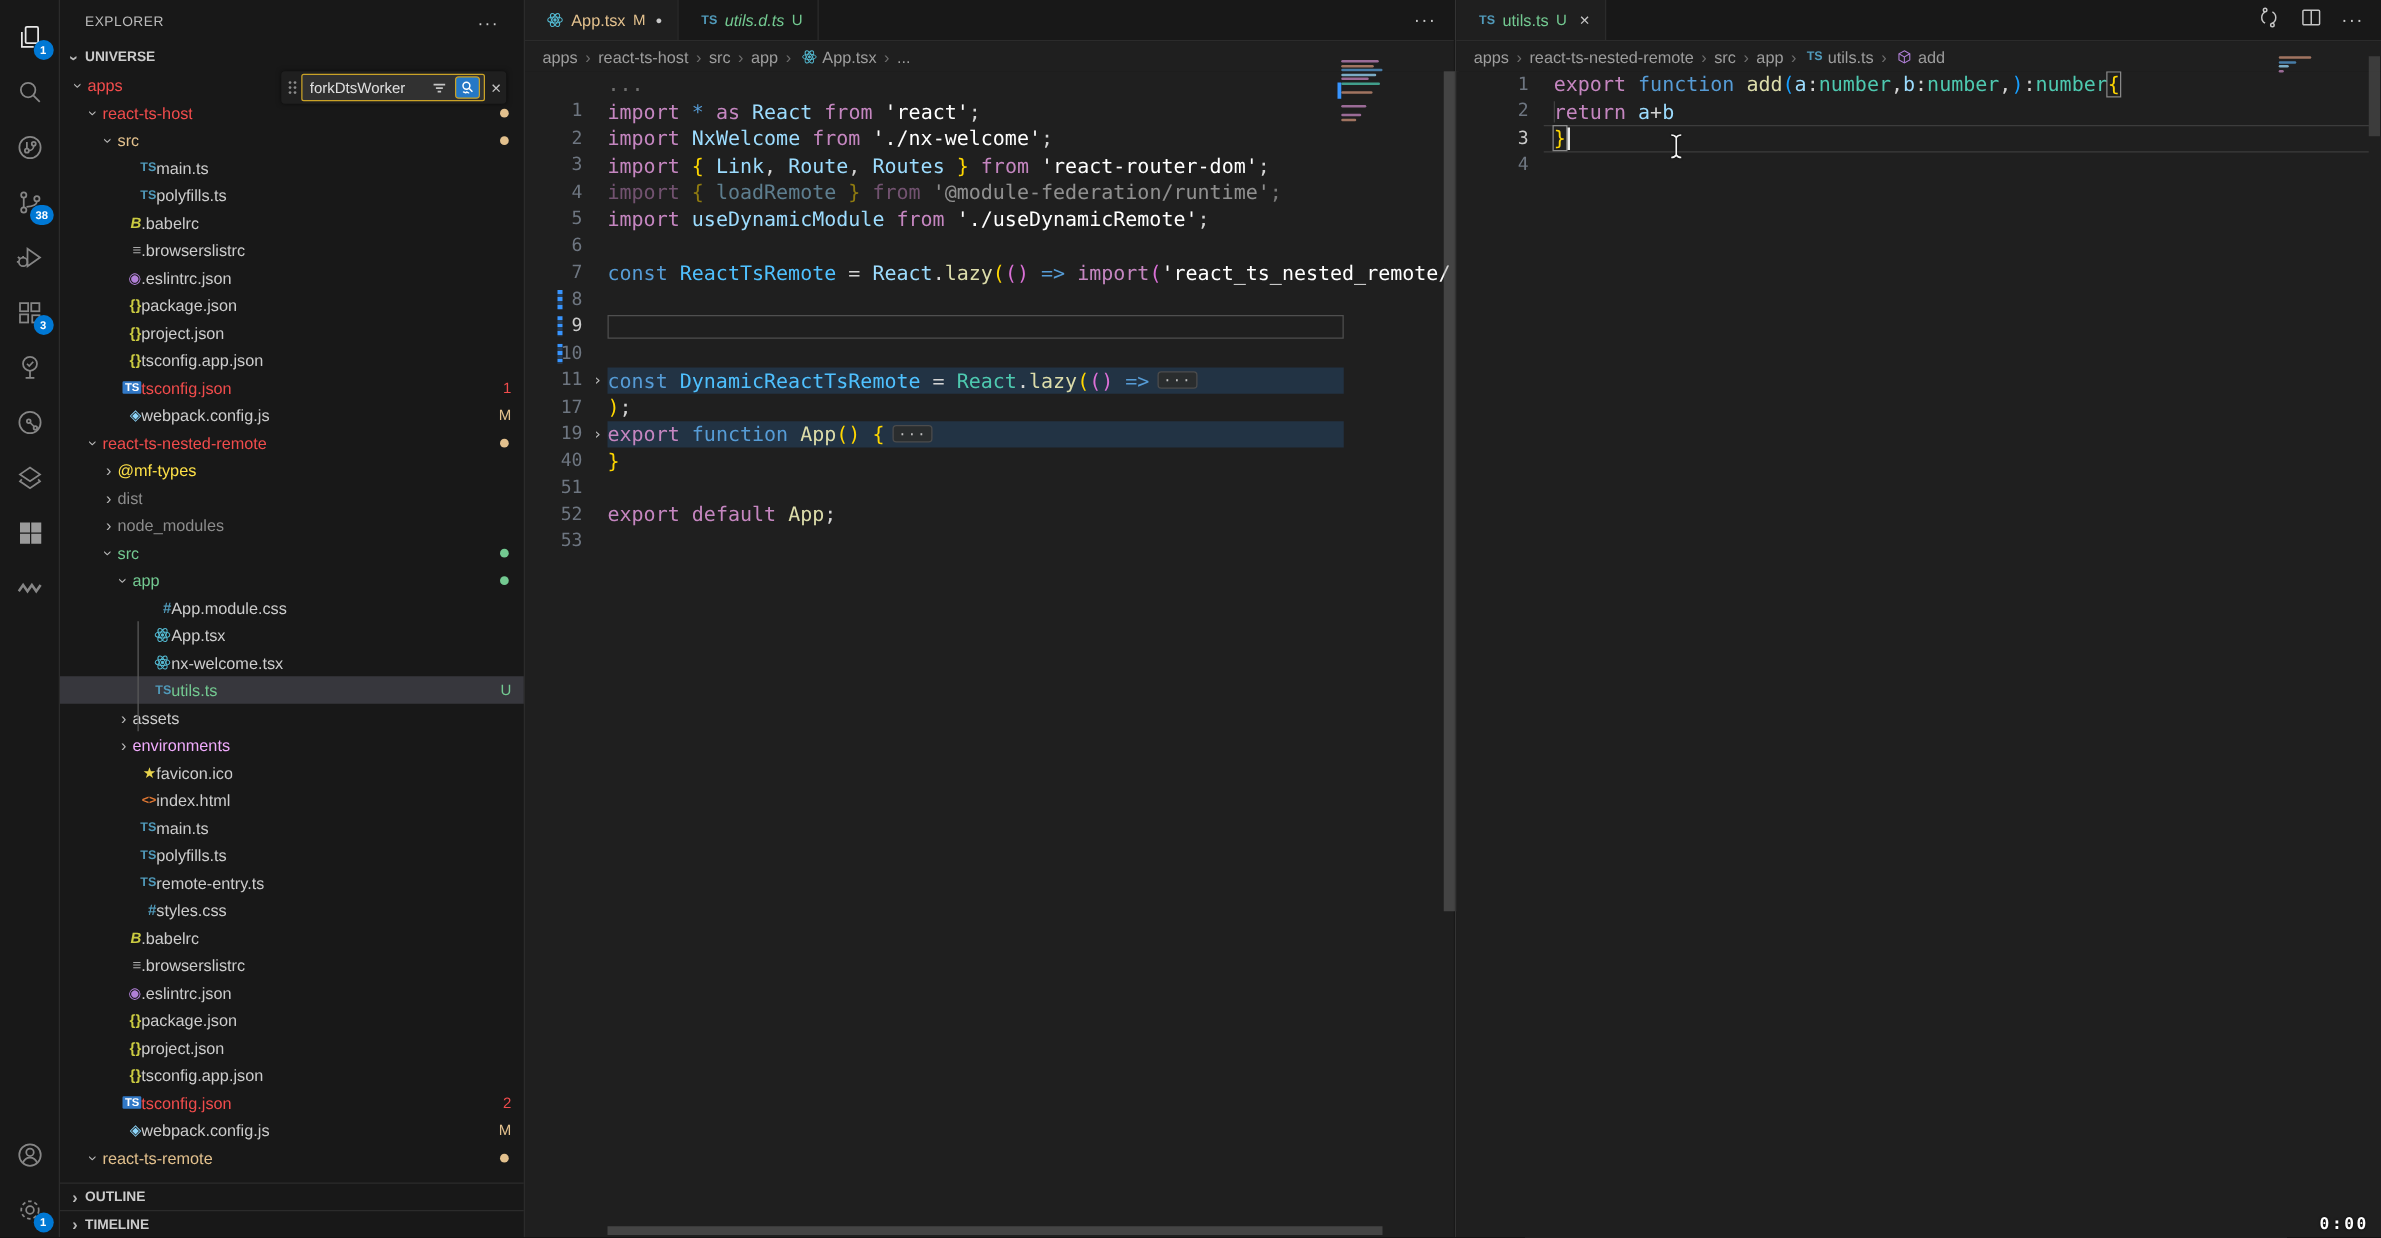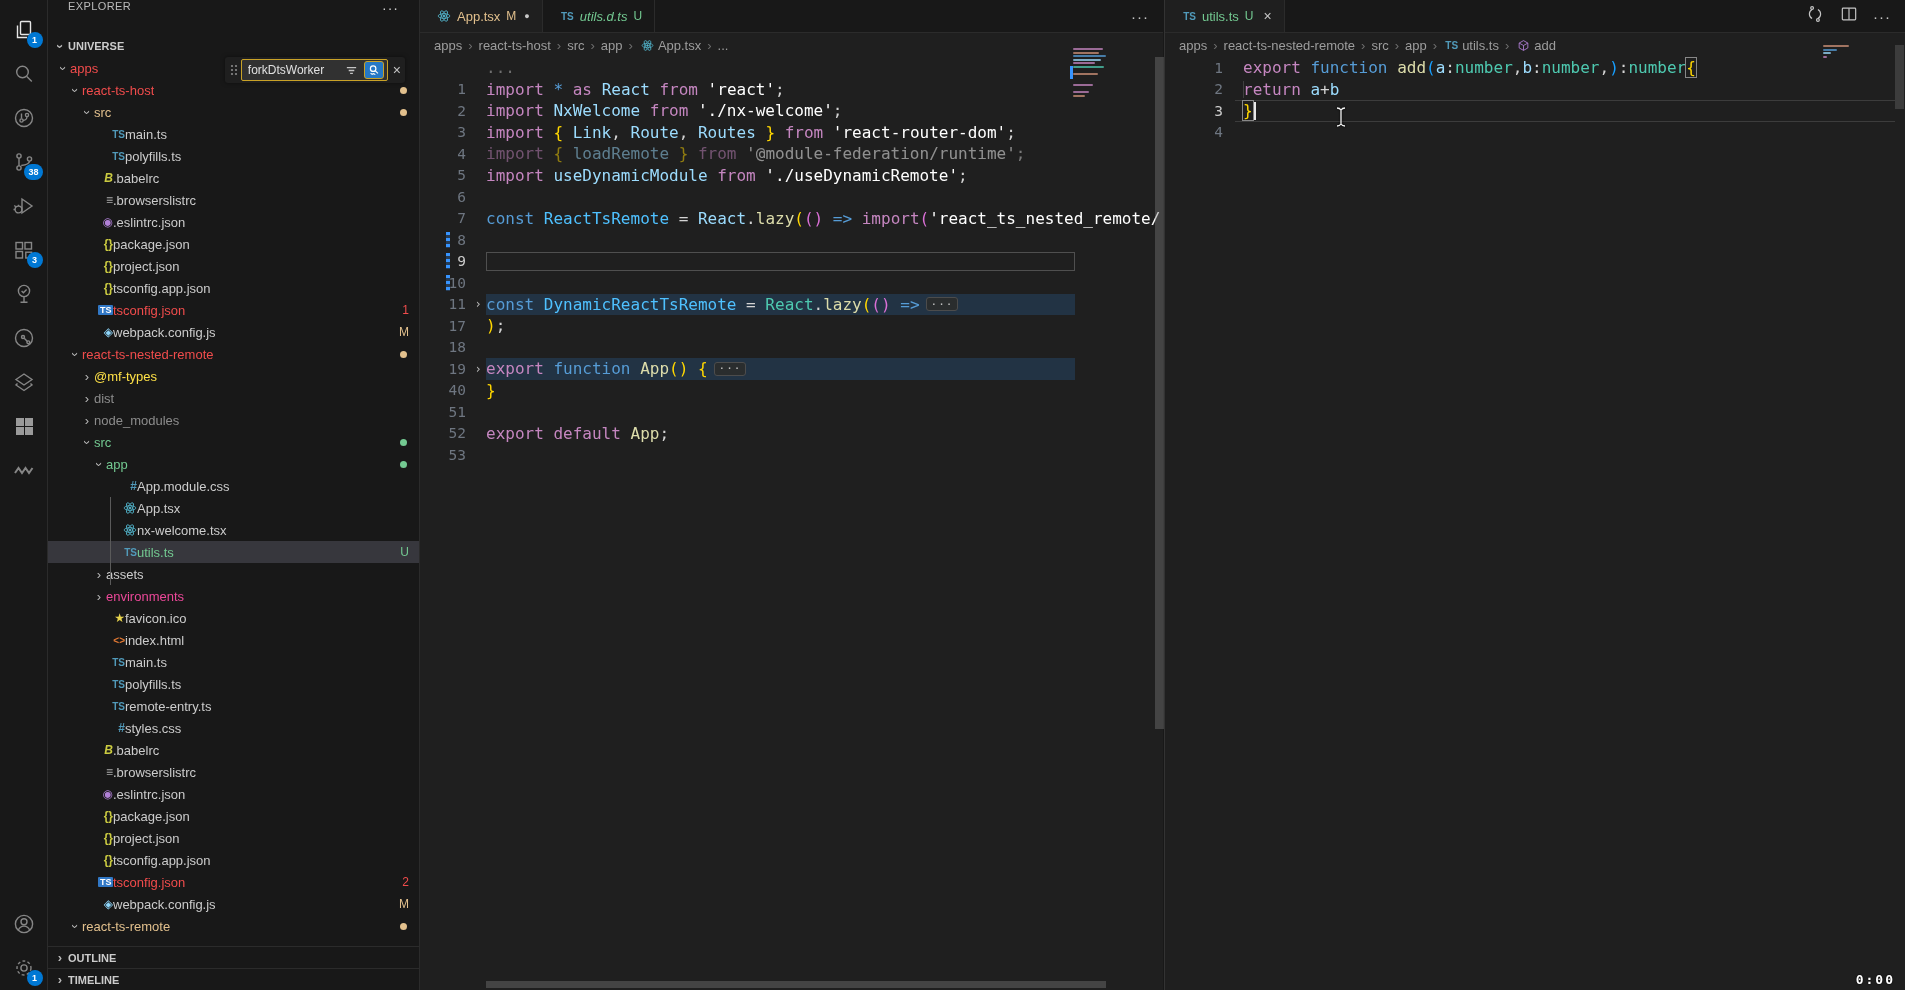--- a/index.html
+++ b/index.html
@@ -22,21 +22,21 @@
     position:absolute; right:5px; bottom:4px; min-width:16px; height:16px; padding:0 4px;
     background:#0078d4; border-radius:9px; color:#fff; font-size:9px; font-weight:bold;
     display:flex; align-items:center; justify-content:center;
   }
   .ab-spacer { margin-top:auto; }
   
   #sidebar {
     position:absolute; left:48px; top:0; width:372px; height:990px;
     background:#181818; border-right:1px solid #2b2b2b; display:flex; flex-direction:column;
   }
-  #sb-header { height:35px; display:flex; align-items:flex-start; padding:0 12px 0 20px; flex:none;gap:12px; }
+  #sb-header { height:35px; display:flex; align-items:center; padding:0 12px 0 20px; flex:none;gap:12px; }
   #sb-title { font-size:11px; color:#bbbbbb; letter-spacing:.4px; }
   #sb-more { margin-left:auto; color:#cccccc; font-size:14px; cursor:pointer; padding:0 8px; }
   .section-row { height:22px; display:flex; align-items:center; font-size:11px; font-weight:bold; color:#cccccc; padding-left:4px; flex:none; cursor:pointer; }
   .section-row .chev { width:16px; text-align:center; }
   .section-row.bordered { border-top:1px solid #2b2b2b; }
   #tree { flex:none; position:relative; }
   .trow { position:relative; height:22px; display:flex; align-items:center; font-size:13px; color:#cccccc; cursor:pointer; white-space:nowrap; }
   .trow.sel { background:#37373d; }
   .chev { display:inline-block; width:14px; flex:none; color:#b8b8b8; font-size:13px; text-align:center; }
   .chev.open { transform:rotate(90deg); }
@@ -381,21 +381,21 @@
           </span>
           <span class="tlabel" style="color:#73C991">utils.ts</span>
           <span class="tright" style="color:#73C991">U</span>
         </div>
         <div class="trow" style="padding-left: 44px;">
           <span class="chev ">›</span>
           <span class="tlabel" style="color:#cccccc">assets</span>
         </div>
         <div class="trow" style="padding-left: 44px;">
           <span class="chev ">›</span>
-          <span class="tlabel" style="color:#ec4899">environments</span>
+          <span class="tlabel" style="color:#f0abfc">environments</span>
         </div>
         <div class="trow" style="padding-left: 44px;">
           <span class="chev-sp"></span>
           <span class="ficon">
             <span style="color:#e8d44d">★</span>
           </span>
           <span class="tlabel" style="color:#cccccc">favicon.ico</span>
         </div>
         <div class="trow" style="padding-left: 44px;">
           <span class="chev-sp"></span>
@@ -603,21 +603,20 @@
         <div class="code-line"><span class="gut"><span class="lnum ">3</span><span class="fold"></span></span><span class="ltext"><span class="tk-kw ">import </span><span class="tk-b1 ">{</span><span class="tk-var "> Link</span><span class="tk-p ">,</span><span class="tk-var "> Route</span><span class="tk-p ">,</span><span class="tk-var "> Routes</span><span class="tk-b1 "> }</span><span class="tk-kw "> from </span><span class="tk-str ">'react-router-dom'</span><span class="tk-p ">;</span></span></div>
         <div class="code-line line-dim"><span class="gut"><span class="lnum ">4</span><span class="fold"></span></span><span class="ltext"><span class="tk-kw ">import </span><span class="tk-b1 ">{</span><span class="tk-var "> loadRemote</span><span class="tk-b1 "> }</span><span class="tk-kw "> from </span><span class="tk-str ">'@module-federation/runtime'</span><span class="tk-p ">;</span></span></div>
         <div class="code-line"><span class="gut"><span class="lnum ">5</span><span class="fold"></span></span><span class="ltext"><span class="tk-kw ">import </span><span class="tk-var ">useDynamicModule</span><span class="tk-kw "> from </span><span class="tk-str ">'./useDynamicRemote'</span><span class="tk-p ">;</span></span></div>
         <div class="code-line"><span class="gut"><span class="lnum ">6</span><span class="fold"></span></span><span class="ltext"></span></div>
         <div class="code-line"><span class="gut"><span class="lnum ">7</span><span class="fold"></span></span><span class="ltext"><span class="tk-ctl ">const </span><span class="tk-cn ">ReactTsRemote</span><span class="tk-p "> = </span><span class="tk-var ">React</span><span class="tk-p ">.</span><span class="tk-fn ">lazy</span><span class="tk-b1 ">(</span><span class="tk-b2 ">()</span><span class="tk-p "> </span><span class="tk-ctl ">=&gt;</span><span class="tk-p "> </span><span class="tk-kw ">import</span><span class="tk-b2 ">(</span><span class="tk-str ">'react_ts_nested_remote/</span></span></div>
         <div class="code-line"><span class="gut"><span class="gstrip"></span><span class="lnum ">8</span><span class="fold"></span></span><span class="ltext"></span></div>
         <div class="code-line line-box"><span class="boxbg"></span><span class="gut"><span class="gstrip"></span><span class="lnum act">9</span><span class="fold"></span></span><span class="ltext"></span></div>
         <div class="code-line"><span class="gut"><span class="gstrip"></span><span class="lnum ">10</span><span class="fold"></span></span><span class="ltext"></span></div>
         <div class="code-line line-hl"><span class="hlbg"></span><span class="gut"><span class="lnum ">11</span><span class="fold"><span>›</span></span></span><span class="ltext"><span class="tk-ctl ">const </span><span class="tk-cn ">DynamicReactTsRemote</span><span class="tk-p "> = </span><span class="tk-ty ">React</span><span class="tk-p ">.</span><span class="tk-fn ">lazy</span><span class="tk-b1 ">(</span><span class="tk-b2 ">()</span><span class="tk-p "> </span><span class="tk-ctl ">=&gt;</span><span class="fold-chip">···</span></span></div>
         <div class="code-line"><span class="gut"><span class="lnum ">17</span><span class="fold"></span></span><span class="ltext"><span class="tk-b1 ">)</span><span class="tk-p ">;</span></span></div>
-        <div class="code-line"><span class="gut"><span class="lnum ">18</span><span class="fold"></span></span><span class="ltext"></span></div>
         <div class="code-line line-hl"><span class="hlbg"></span><span class="gut"><span class="lnum ">19</span><span class="fold"><span>›</span></span></span><span class="ltext"><span class="tk-kw ">export </span><span class="tk-ctl ">function </span><span class="tk-fn ">App</span><span class="tk-b1 ">()</span><span class="tk-b1 "> {</span><span class="fold-chip">···</span></span></div>
         <div class="code-line"><span class="gut"><span class="lnum ">40</span><span class="fold"></span></span><span class="ltext"><span class="tk-b1 ">}</span></span></div>
         <div class="code-line"><span class="gut"><span class="lnum ">51</span><span class="fold"></span></span><span class="ltext"></span></div>
         <div class="code-line"><span class="gut"><span class="lnum ">52</span><span class="fold"></span></span><span class="ltext"><span class="tk-kw ">export </span><span class="tk-kw ">default </span><span class="tk-fn ">App</span><span class="tk-p ">;</span></span></div>
         <div class="code-line"><span class="gut"><span class="lnum ">53</span><span class="fold"></span></span><span class="ltext"></span></div>
       </div>
     <div id="mm1">
         <div class="mmrow" style="width: 30px; background: rgb(197, 134, 192); opacity: 0.75;"></div>
         <div class="mmrow" style="width: 26px; background: rgb(206, 145, 120); opacity: 0.75;"></div>
         <div class="mmrow" style="width: 33px; background: rgb(86, 156, 214); opacity: 0.75;"></div>

